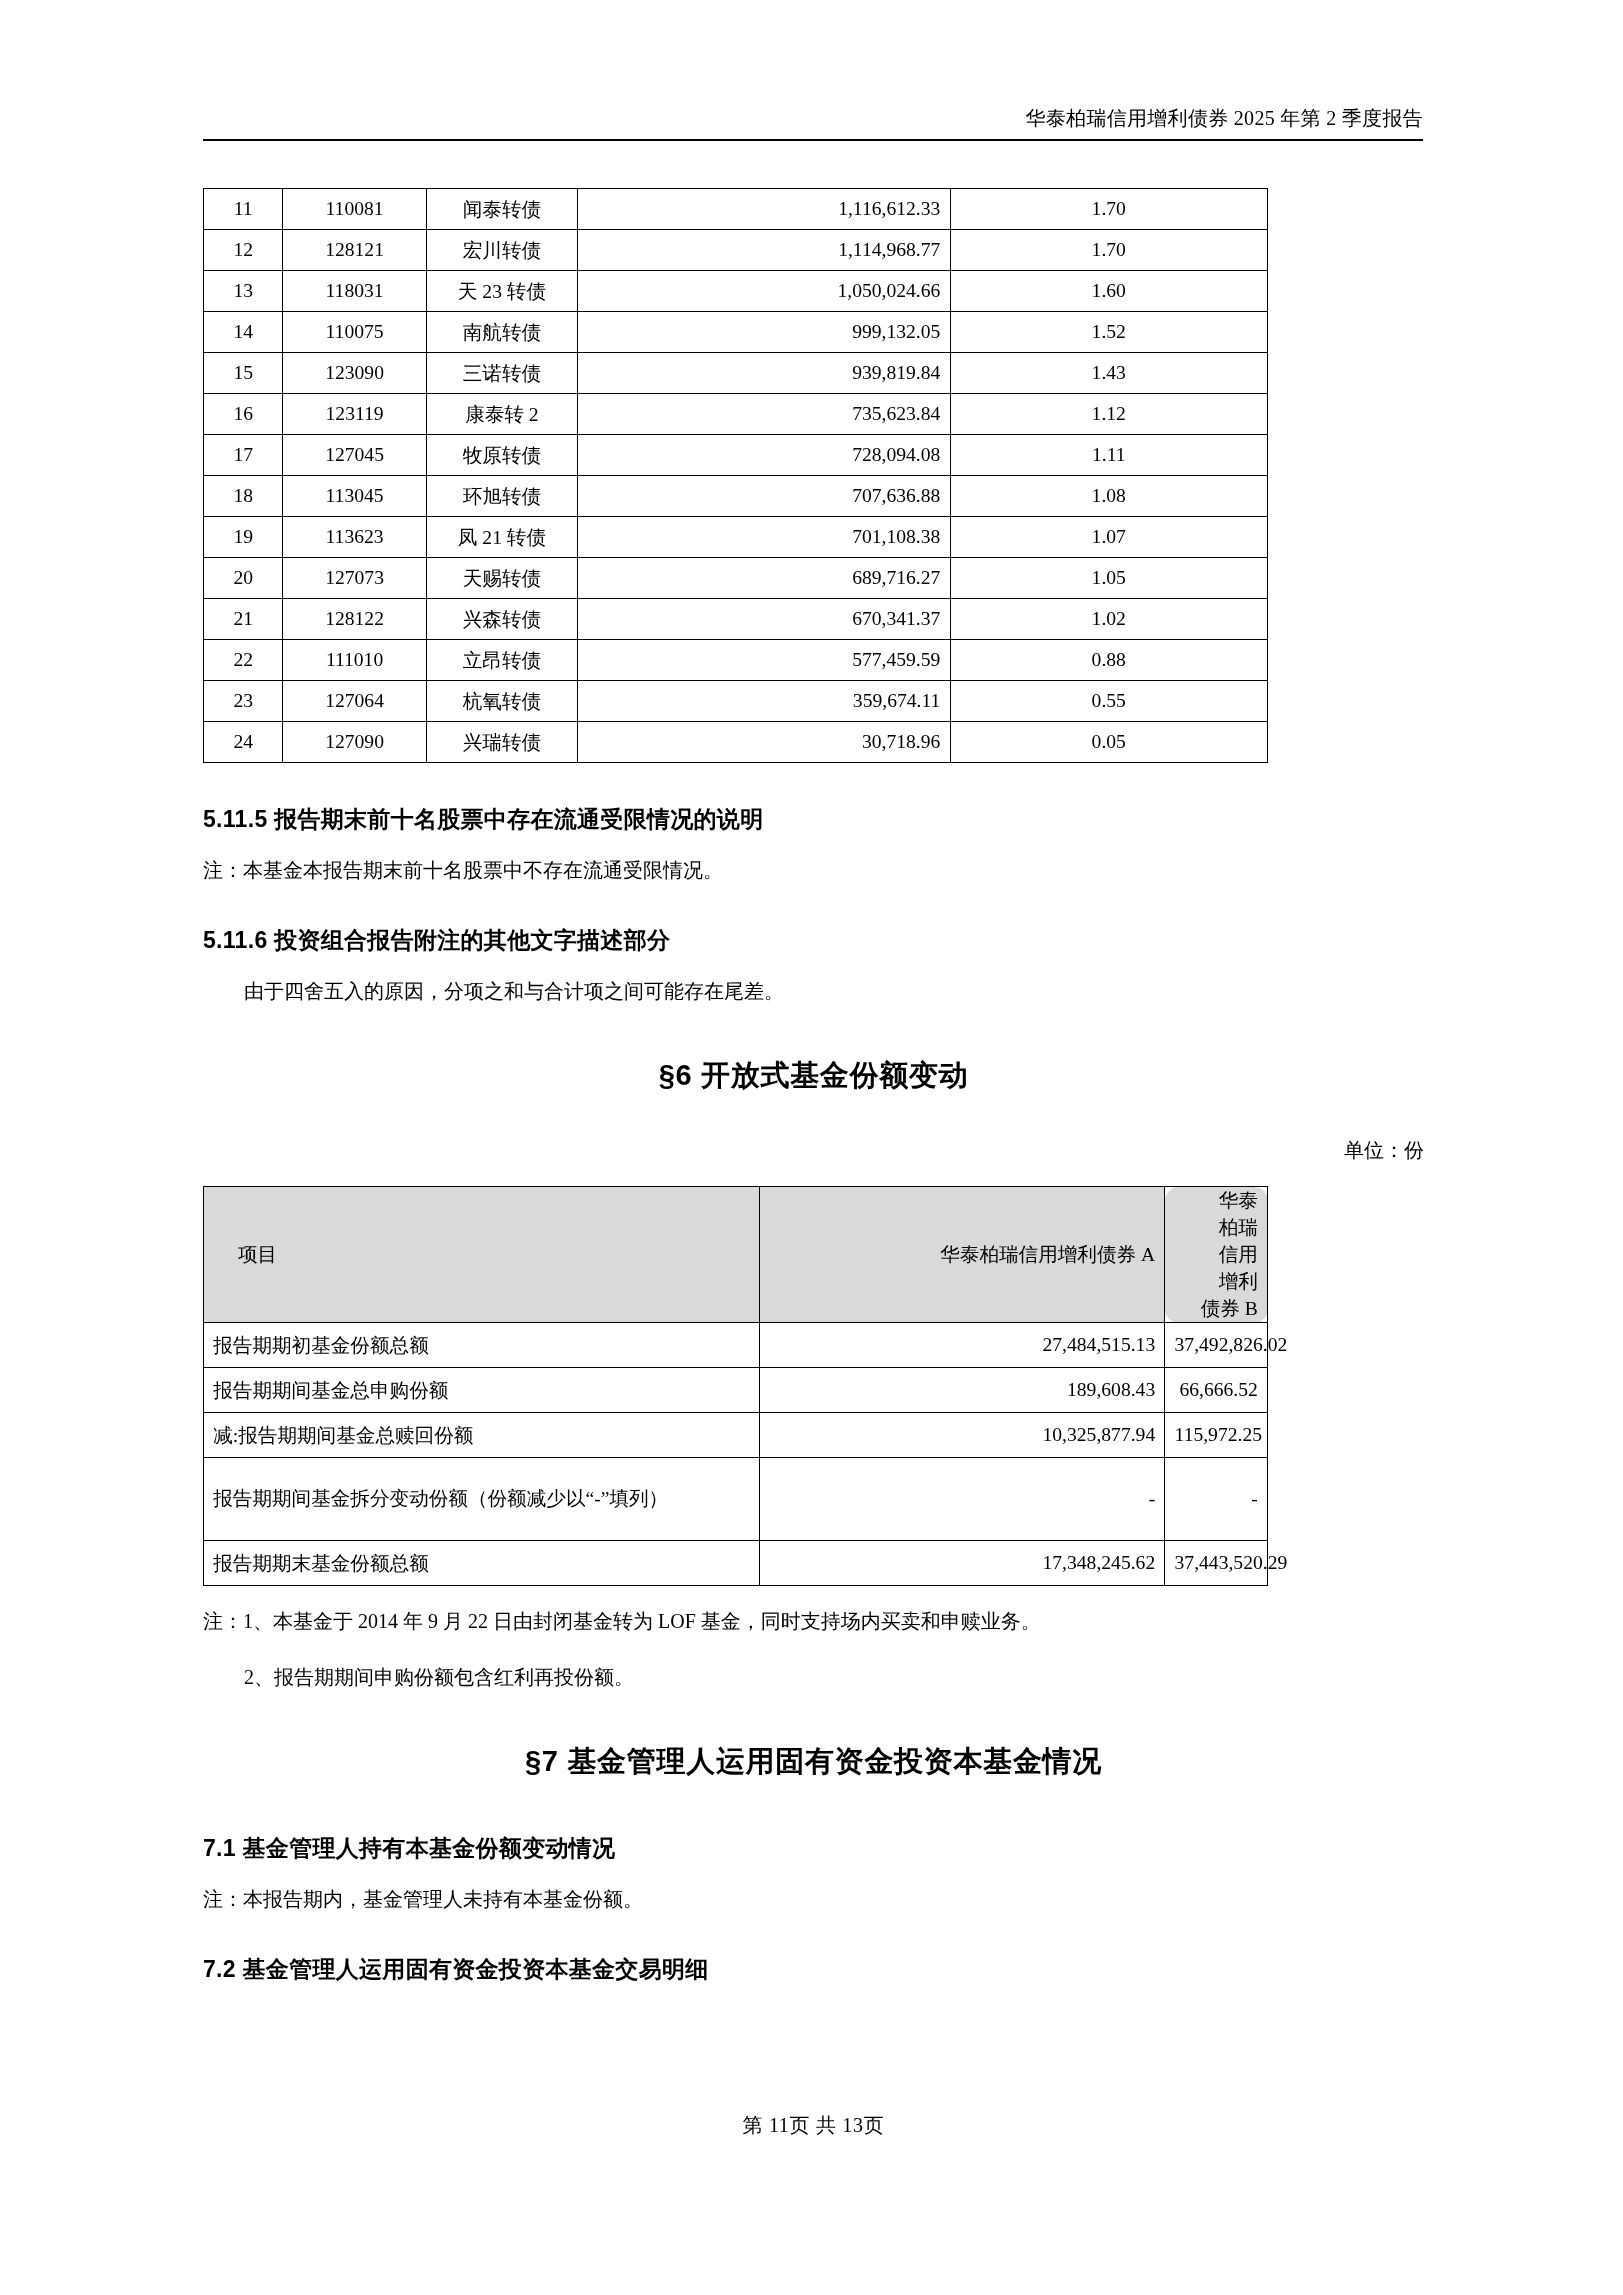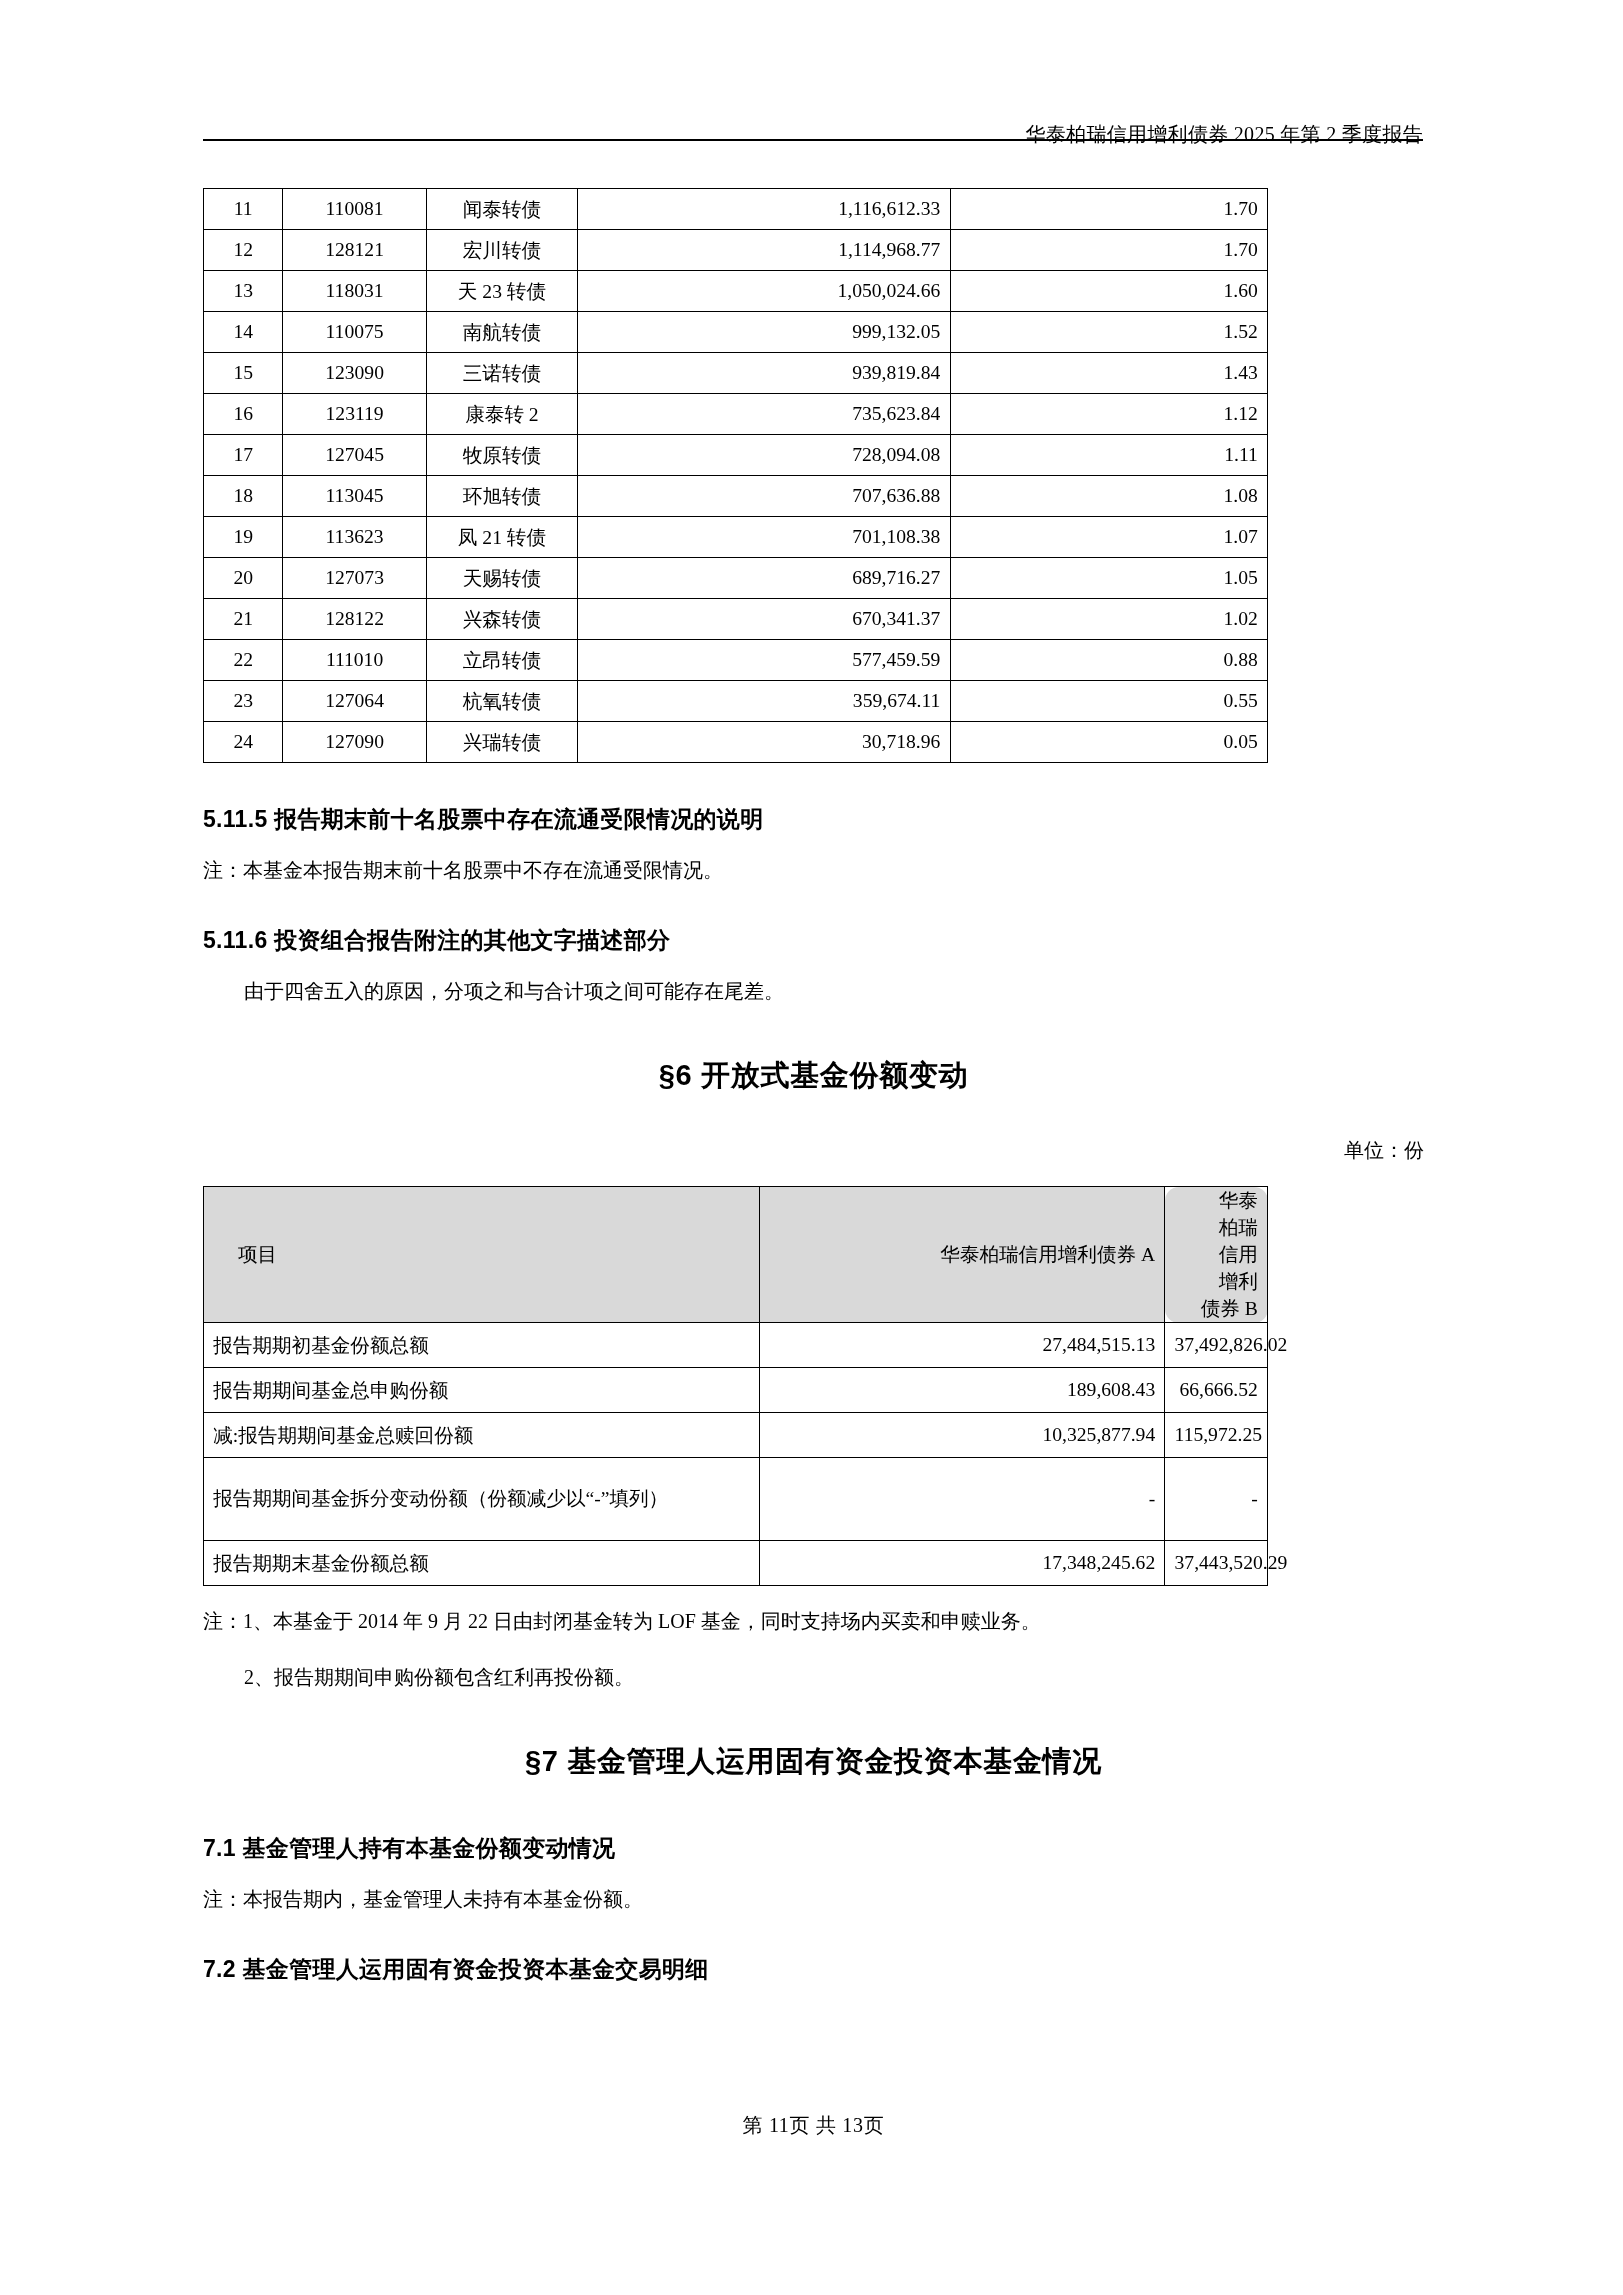--- a/index.html
+++ b/index.html
@@ -23,21 +23,20 @@
 
   
   .running-header {
     position: absolute;
     left: 203px;
     top: 105px;
     width: 1220px;
     text-align: right;
     font-size: 20px;
     letter-spacing: 0.3px;
-    margin-top: 16px;
   }
   .header-rule {
     position: absolute;
     left: 203px;
     top: 139px;
     width: 1220px;
     height: 0;
     border-top: 2.6px solid #000;
   }
 
@@ -62,21 +61,21 @@
     font-weight: normal;
     vertical-align: middle;
   }
 
   
   .t1 td { height: 40px; }
   .t1 .c-idx   { width: 60px;  text-align: center; }
   .t1 .c-code  { width: 124px; text-align: center; }
   .t1 .c-name  { width: 132px; text-align: center; }
   .t1 .c-amt   { width: 353px; text-align: right; }
-  .t1 .c-pct   { text-align: right; border-radius: 7px; }
+  .t1 .c-pct   { text-align: center; border-radius: 7px; }
 
   
   h3.sub-heading {
     font-size: 23px;
     font-weight: bold;
     margin: 0;
     padding: 0;
     letter-spacing: 0.3px;
     font-family: "Liberation Sans", "DejaVu Sans", sans-serif;
   }

